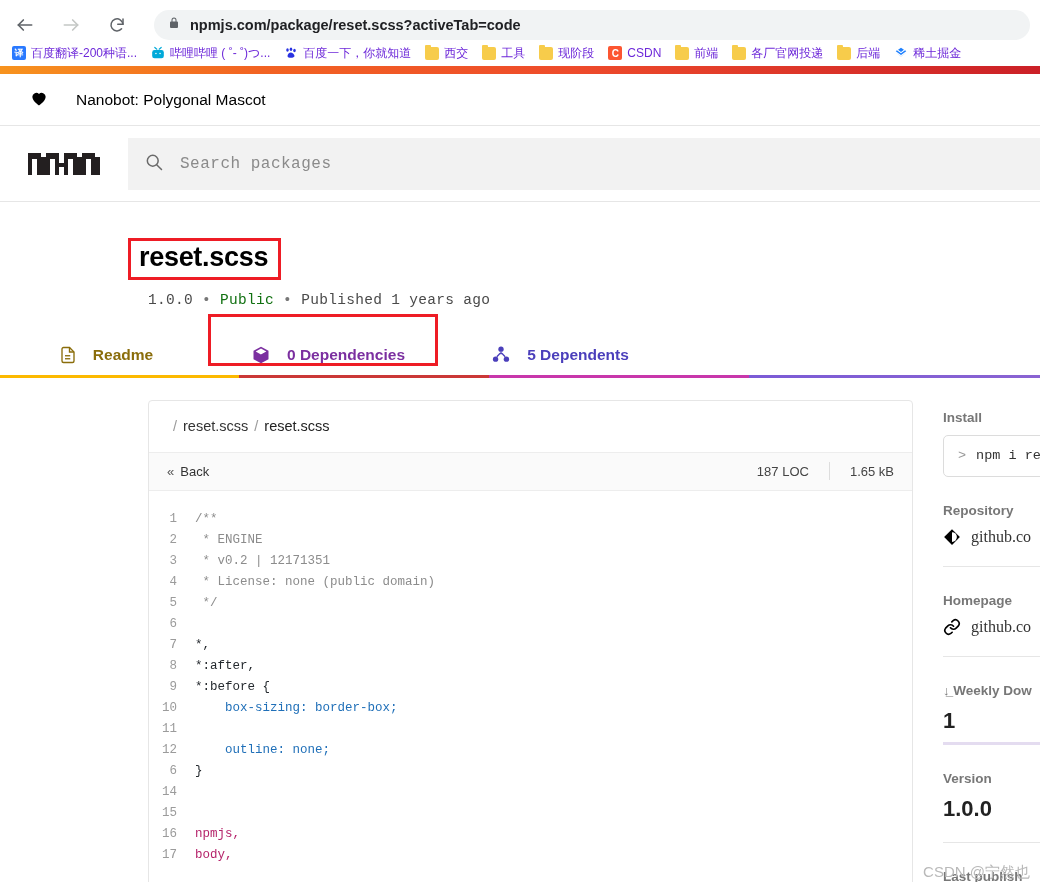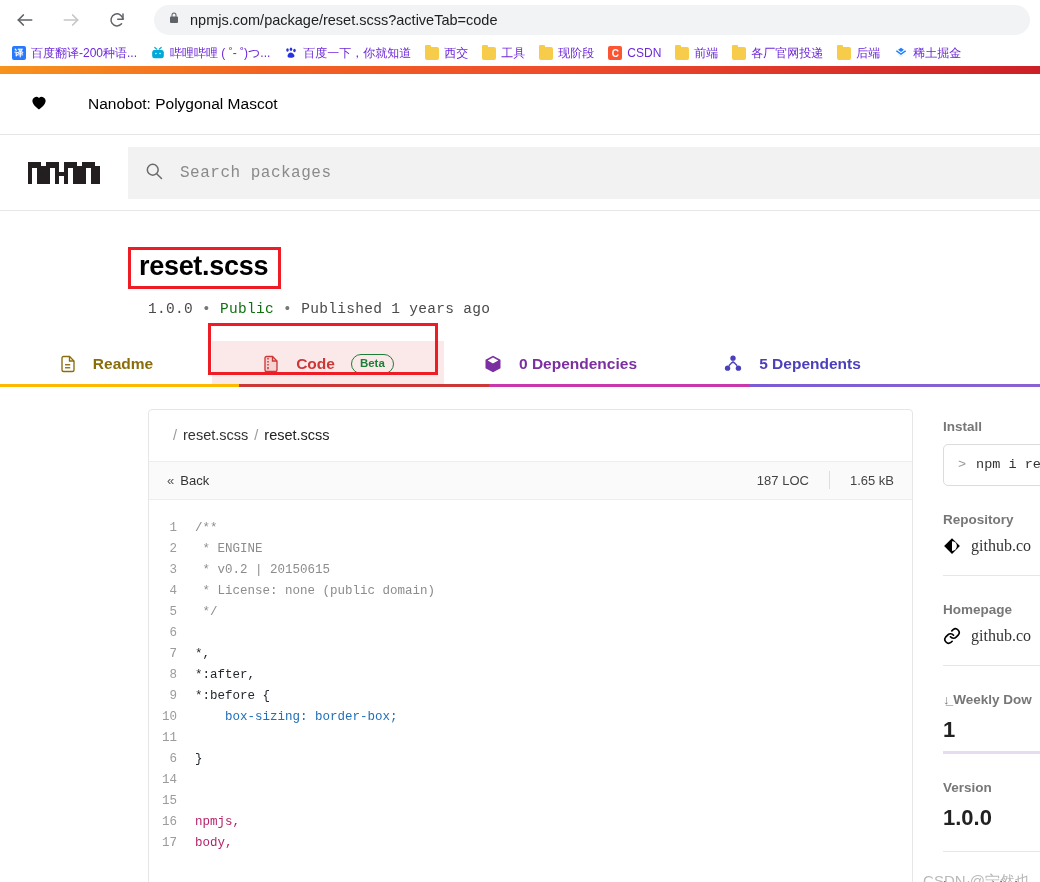--- a/index.html
+++ b/index.html
@@ -12,24 +12,25 @@
   }
 
   
   .browser-chrome {
     background: #ffffff;
     height: 66px;
     position: relative;
   }
   .toolbar {
     display: flex;
-    align-items: center;
+    align-items: flex-end;
     height: 40px;
     padding: 0 10px;
     gap: 16px;
+    font-weight: bold;
   }
   .nav-btn {
     width: 30px; height: 30px;
     display: flex; align-items: center; justify-content: center;
     border-radius: 50%;
     color: #5f6368;
     flex: none;
   }
   .nav-btn.disabled { color: #c4c7c5; }
   .nav-btn svg { display: block; }
@@ -106,25 +107,25 @@
     display:flex;align-items:center;justify-content:center;border-radius:2px;
   }
   .ico-juejin { color:#1e80ff; }
 
   
   .npm-topbar {
     height: 8px;
     background: linear-gradient(90deg,#f7931e 0%,#f26322 25%,#ee4b2b 55%,#cb2027 100%);
   }
   .promo-banner {
-    height: 61px;
+    height: 52px;
     display: flex;
     align-items: center;
     padding-left: 28px;
-    gap: 38px;
+    gap: 26px;
     border-bottom: 1px solid #e6e6e6;
     background: #fff;
   }
   .heart-icon { color: #000; display:block; }
   .promo-text {
     font-size: 15.5px;
     color: #000;
     font-family: "Liberation Sans", sans-serif;
   }
 
@@ -554,35 +555,20 @@
           <svg width="18" height="20" viewBox="0 0 24 24" fill="none" stroke="currentColor" stroke-width="1.8">
               <path d="M14 2H6a2 2 0 0 0-2 2v16a2 2 0 0 0 2 2h12a2 2 0 0 0 2-2V8z"></path>
               <polyline points="14 2 14 8 20 8"></polyline>
               <line x1="8" y1="13" x2="15" y2="13"></line>
               <line x1="8" y1="17" x2="15" y2="17"></line>
             </svg>
         </span>
         <span>Readme</span>
       </div>
 
-      <div class="tab tab-code">
-        <span>
-          <svg width="18" height="20" viewBox="0 0 24 24" fill="currentColor">
-              <path d="M14 2H6a2 2 0 0 0-2 2v16a2 2 0 0 0 2 2h12a2 2 0 0 0 2-2V8l-6-6z" opacity=".12"></path>
-              <path d="M14 2H6a2 2 0 0 0-2 2v16a2 2 0 0 0 2 2h12a2 2 0 0 0 2-2V8z" fill="none" stroke="currentColor" stroke-width="1.8"></path>
-              <polyline points="14 2 14 8 20 8" fill="none" stroke="currentColor" stroke-width="1.8"></polyline>
-              <rect x="7" y="4" width="2" height="2"></rect>
-              <rect x="7" y="8" width="2" height="2"></rect>
-              <rect x="7" y="12" width="2" height="2"></rect>
-              <rect x="7" y="16" width="2" height="3"></rect>
-            </svg>
-        </span>
-        <span>Code</span>
-        <span class="beta-badge">Beta</span>
-      </div>
 
       <div class="tab tab-deps">
         <span>
           <svg width="20" height="20" viewBox="0 0 24 24" fill="currentColor">
               <path d="M12 2l9 5v10l-9 5-9-5V7l9-5zm0 2.3L5.6 7.8 12 11.3l6.4-3.5L12 4.3z"></path>
               <path d="M12 11.8l8-4.4v9.1l-8 4.4v-9.1z" opacity=".75"></path>
             </svg>
         </span>
         <span>0 Dependencies</span>
       </div>
@@ -629,21 +615,21 @@
           <div class="code-line">
               <span class="ln">1</span>
               <span class="lc c-comment">/**</span>
             </div>
           <div class="code-line">
               <span class="ln">2</span>
               <span class="lc c-comment"> * ENGINE</span>
             </div>
           <div class="code-line">
               <span class="ln">3</span>
-              <span class="lc c-comment"> * v0.2 | 20150615</span>
+              <span class="lc c-comment"> * v0.2 | 12171351</span>
             </div>
           <div class="code-line">
               <span class="ln">4</span>
               <span class="lc c-comment"> * License: none (public domain)</span>
             </div>
           <div class="code-line">
               <span class="ln">5</span>
               <span class="lc c-comment"> */</span>
             </div>
           <div class="code-line">
@@ -662,20 +648,24 @@
               <span class="ln">9</span>
               <span class="lc c-punct">*:before {</span>
             </div>
           <div class="code-line">
               <span class="ln">10</span>
               <span class="lc c-prop">    box-sizing: border-box;</span>
             </div>
           <div class="code-line">
               <span class="ln">11</span>
               <span class="lc"></span>
+            </div>
+          <div class="code-line">
+              <span class="ln">12</span>
+              <span class="lc c-prop">    outline: none;</span>
             </div>
           <div class="code-line">
               <span class="ln">6</span>
               <span class="lc c-punct">}</span>
             </div>
           <div class="code-line">
               <span class="ln">14</span>
               <span class="lc"></span>
             </div>
           <div class="code-line">

